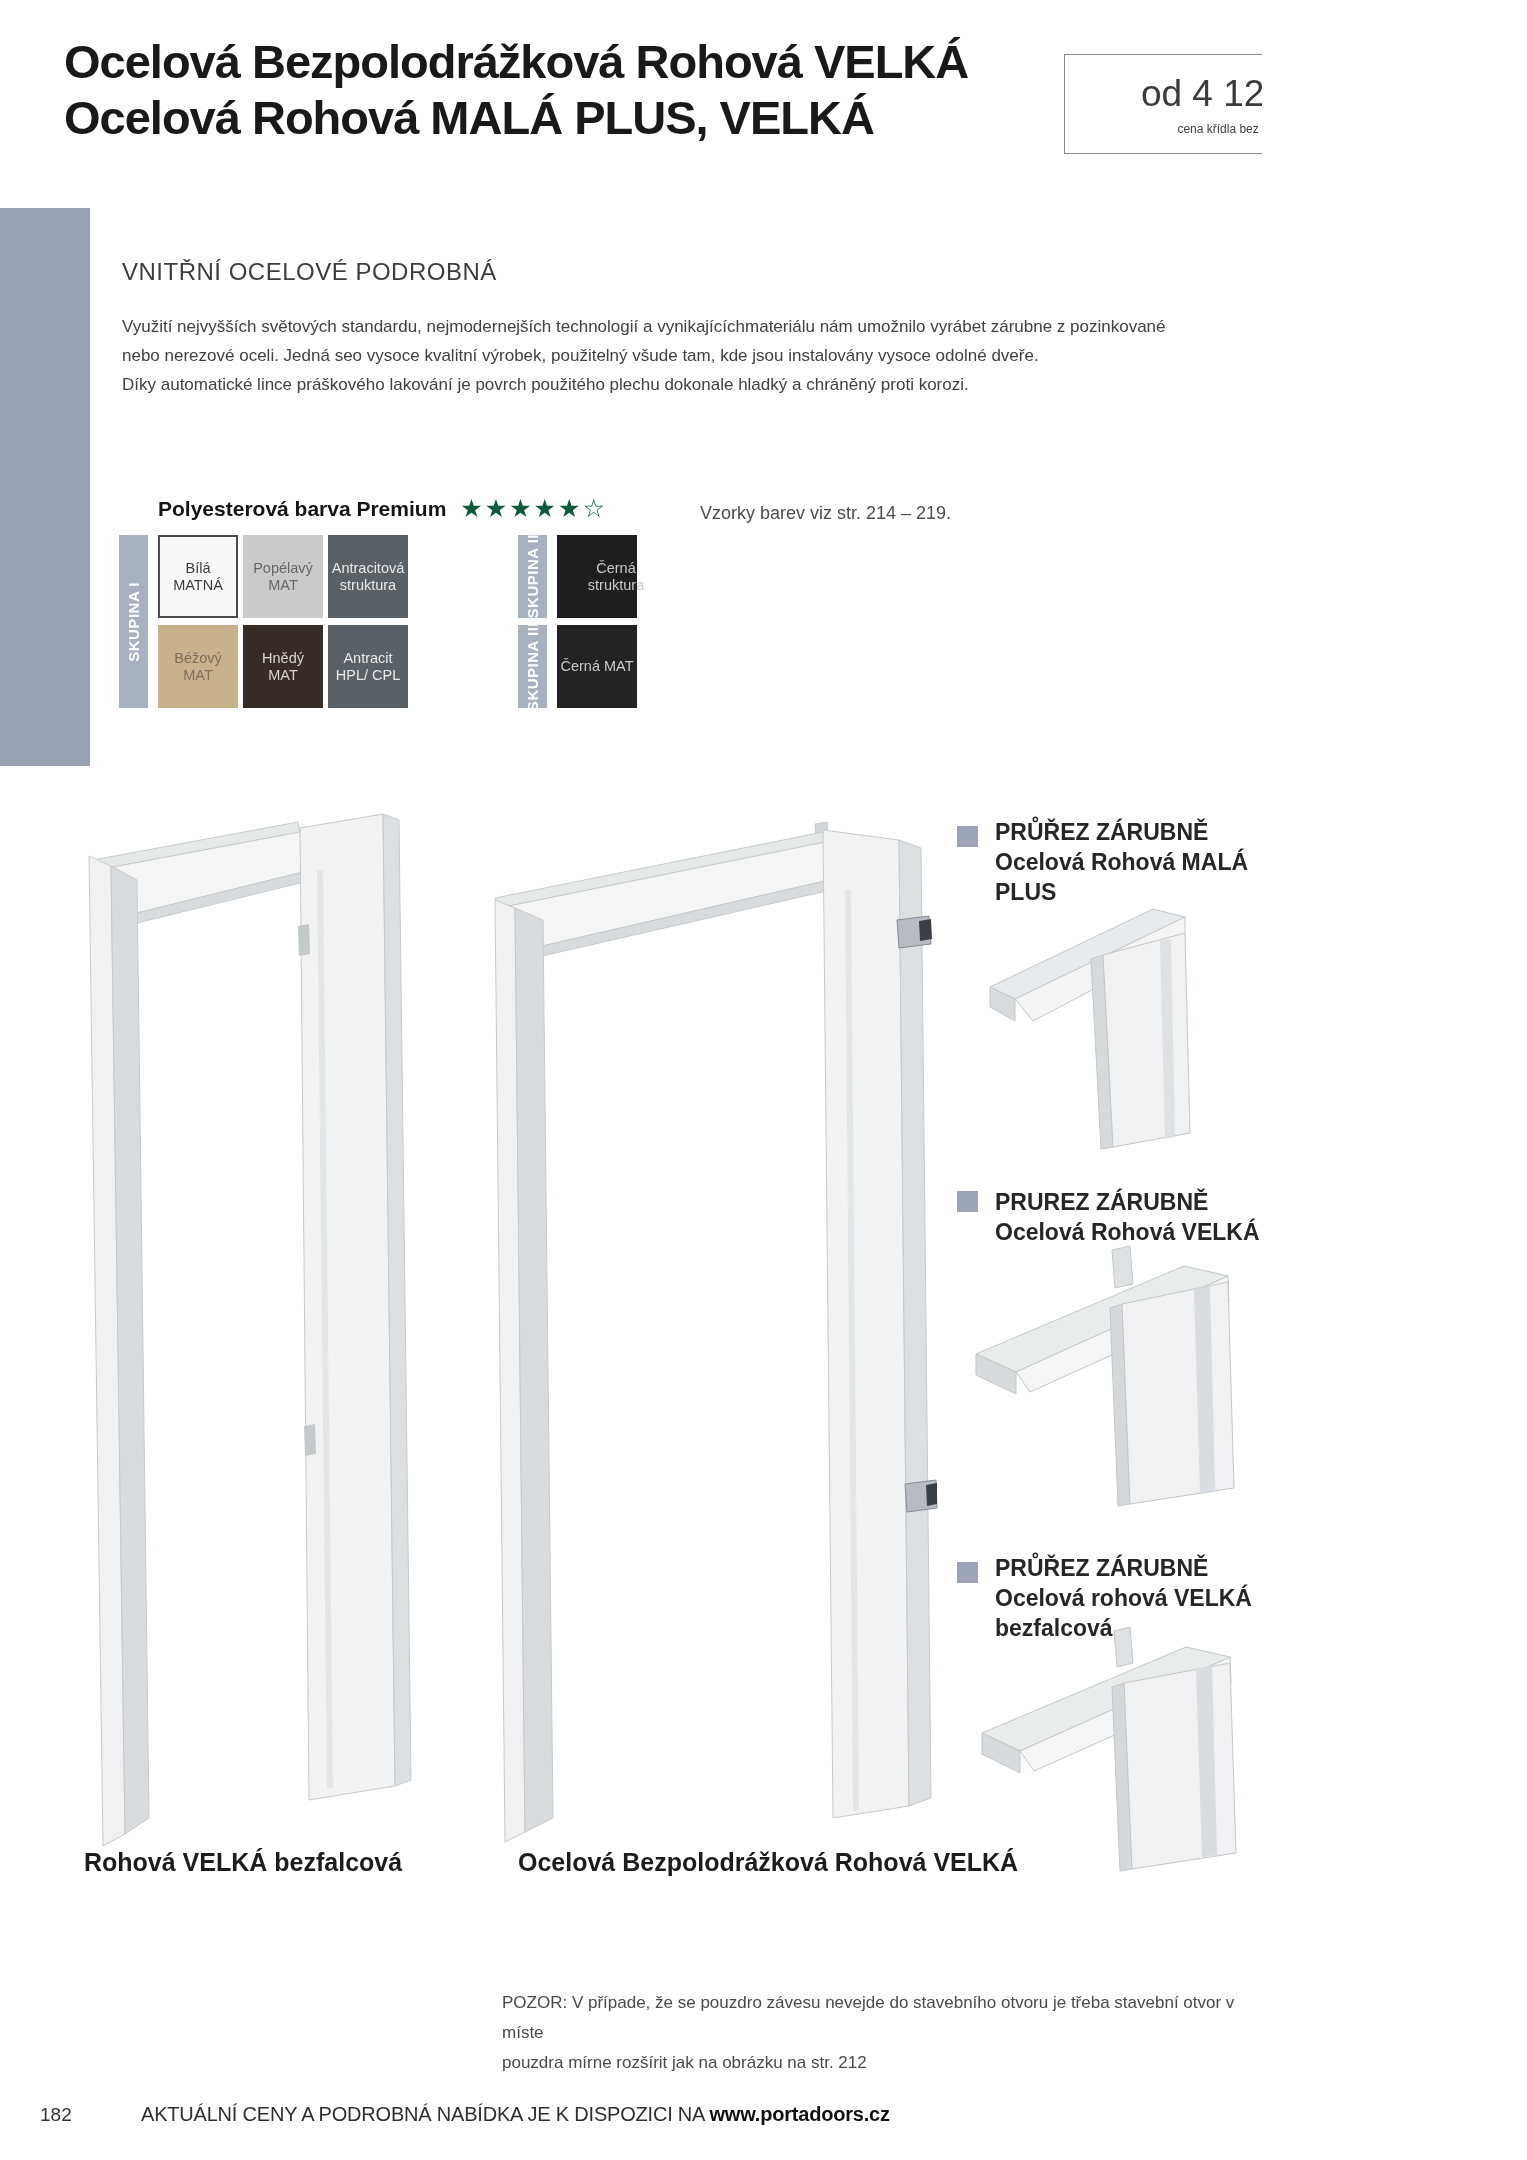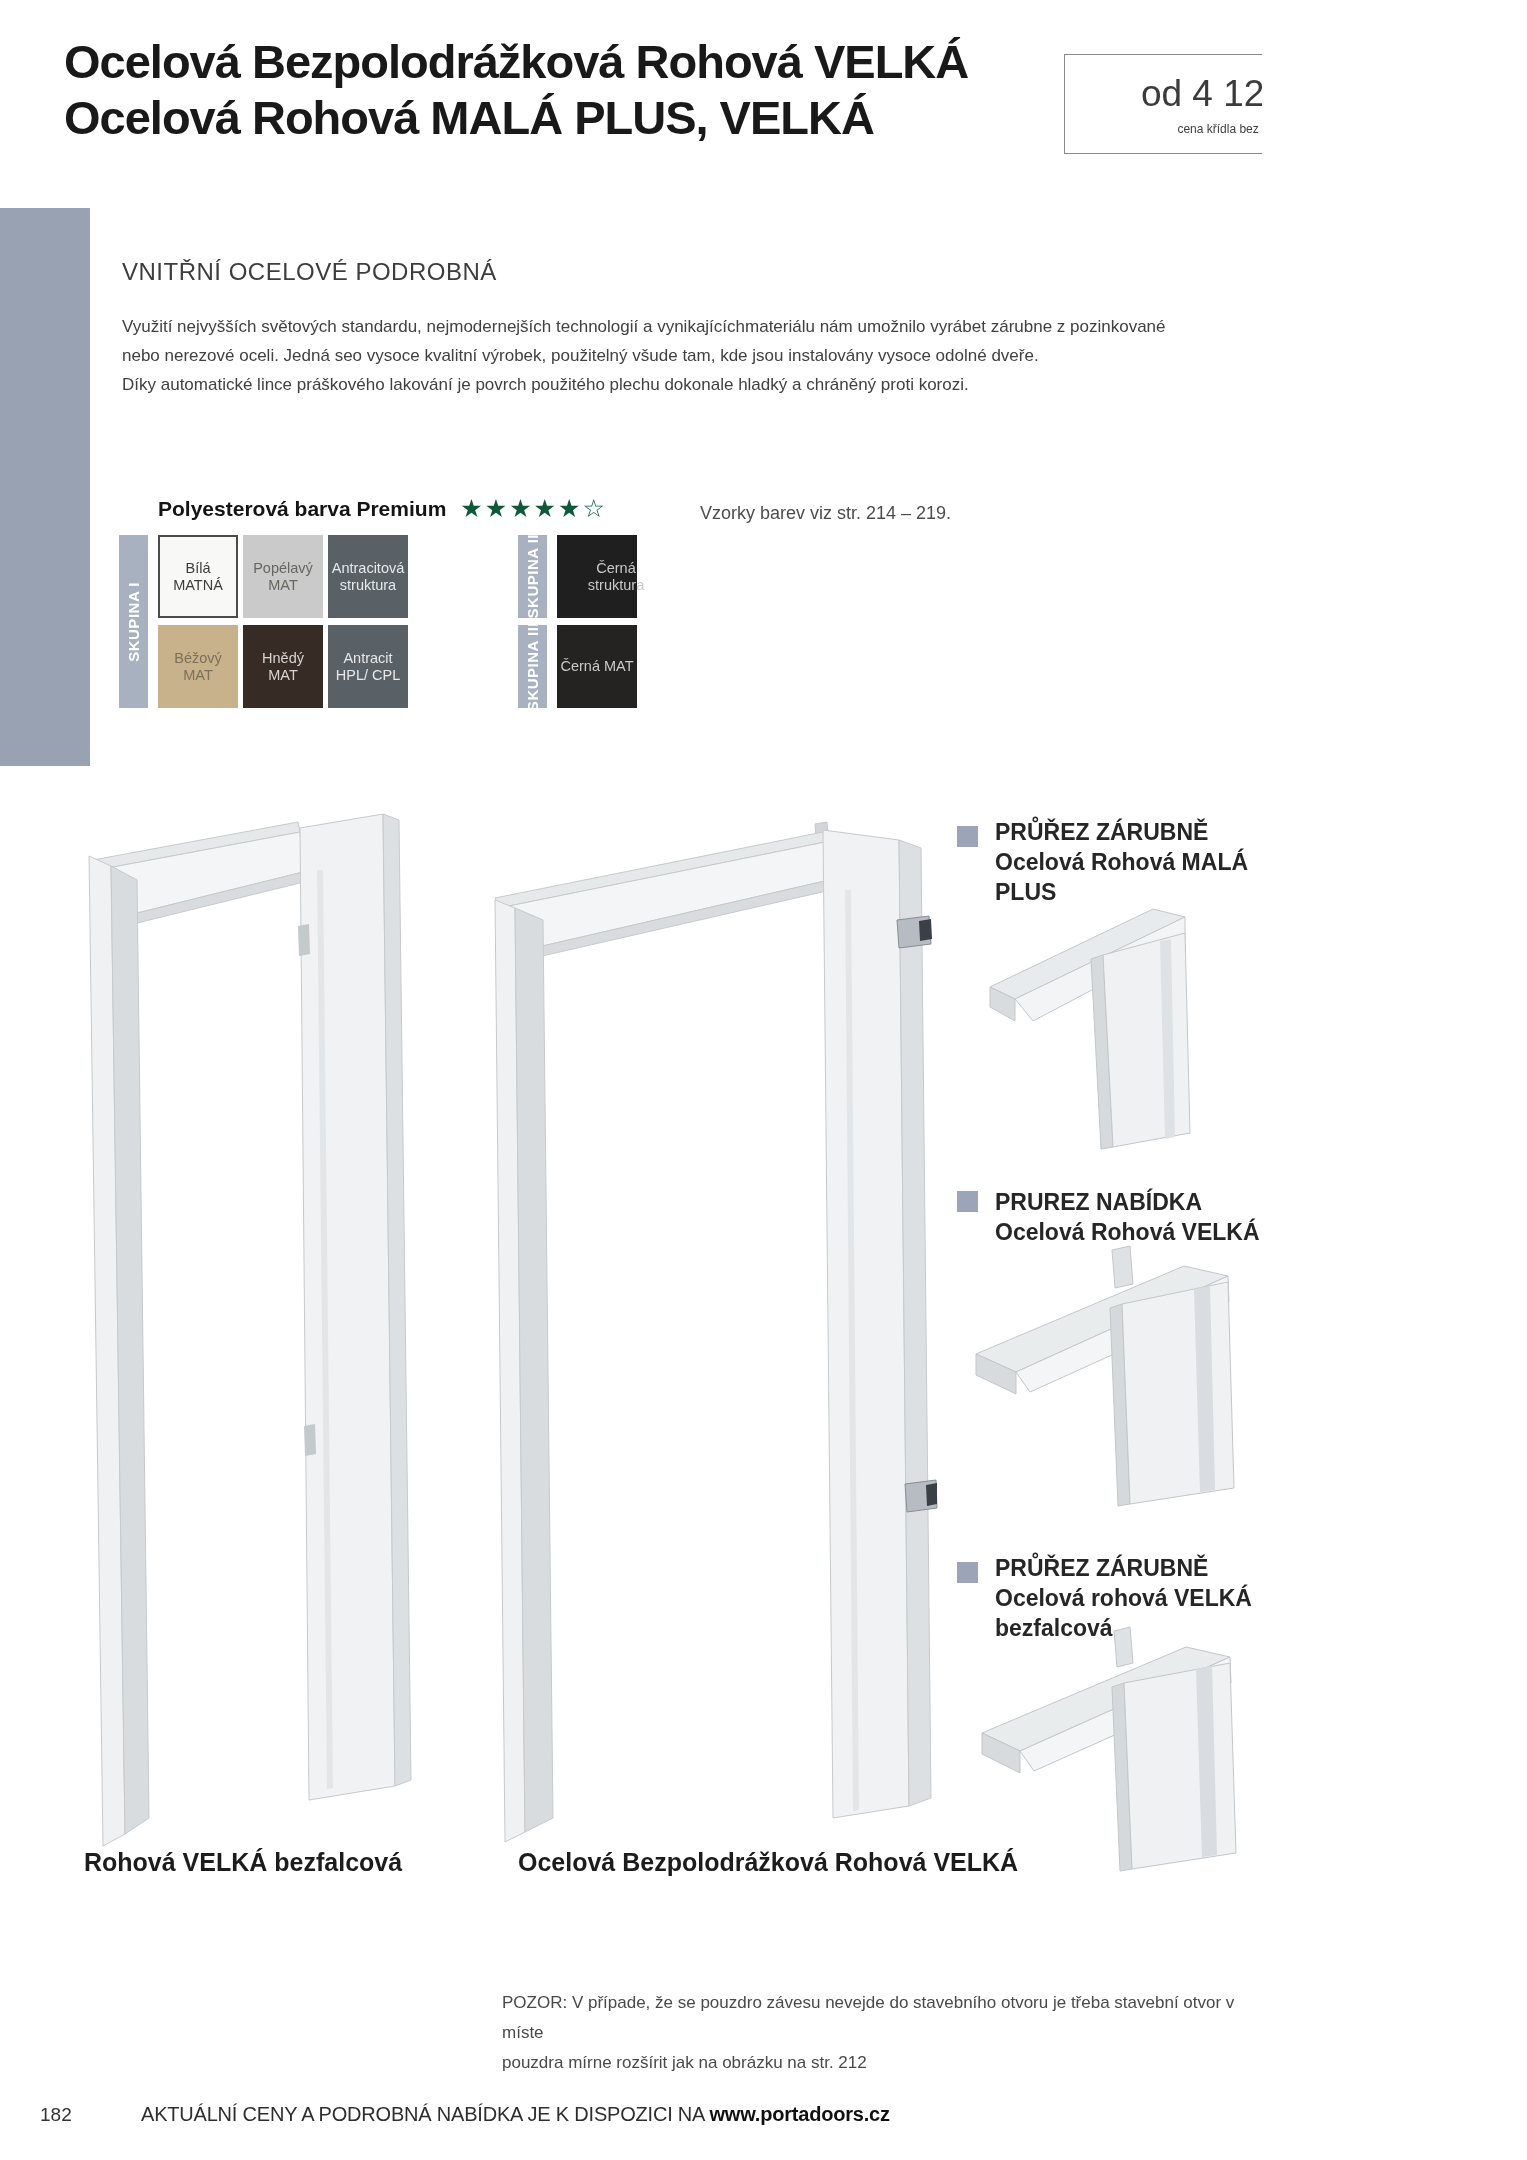--- a/index.html
+++ b/index.html
@@ -176,21 +176,21 @@
       <path d="M30,104 L200,22 L200,46 L48,126 Z" fill="#f3f4f5"></path>
       <path d="M5,92 L30,104 L30,126 L5,112 Z" fill="#d9dcdf"></path>
       <path d="M106,64 L118,60 L128,252 L116,254 Z" fill="#d6dadc"></path>
       <path d="M118,60 L200,38 L205,238 L128,252 Z" fill="#eff1f2"></path>
       <path d="M175,46 L186,44 L190,242 L180,244 Z" fill="#dfe2e4" stroke="none"></path>
     </g>
   </svg>
 
   <div class="sec-bullet" style="left: 957px; top: 1191px; background-color: rgb(155, 165, 183);"></div>
   <div class="sec-label" style="top:1187px;">
-    <div>PRUREZ NABÍDKA Ocelová Rohová VELKÁ</div>
+    <div>PRUREZ ZÁRUBNĚ Ocelová Rohová VELKÁ</div>
   </div>
 
   <svg class="fig" style="left:972px; top:1242px;" width="295" height="275" viewBox="0 0 295 275">
     <g stroke="#c3c7ca" stroke-width="1">
       <path d="M140,8 L158,4 L161,42 L143,46 Z" fill="#dfe2e4"></path>
       <path d="M4,112 L212,24 L256,34 L44,130 Z" fill="#e9eced"></path>
       <path d="M44,130 L256,34 L257,60 L58,150 Z" fill="#f3f5f6"></path>
       <path d="M4,112 L44,130 L44,152 L4,133 Z" fill="#d8dbde"></path>
       <path d="M138,66 L150,62 L158,262 L146,264 Z" fill="#d5d9db"></path>
       <path d="M150,62 L256,40 L262,246 L158,262 Z" fill="#eff1f2"></path>

